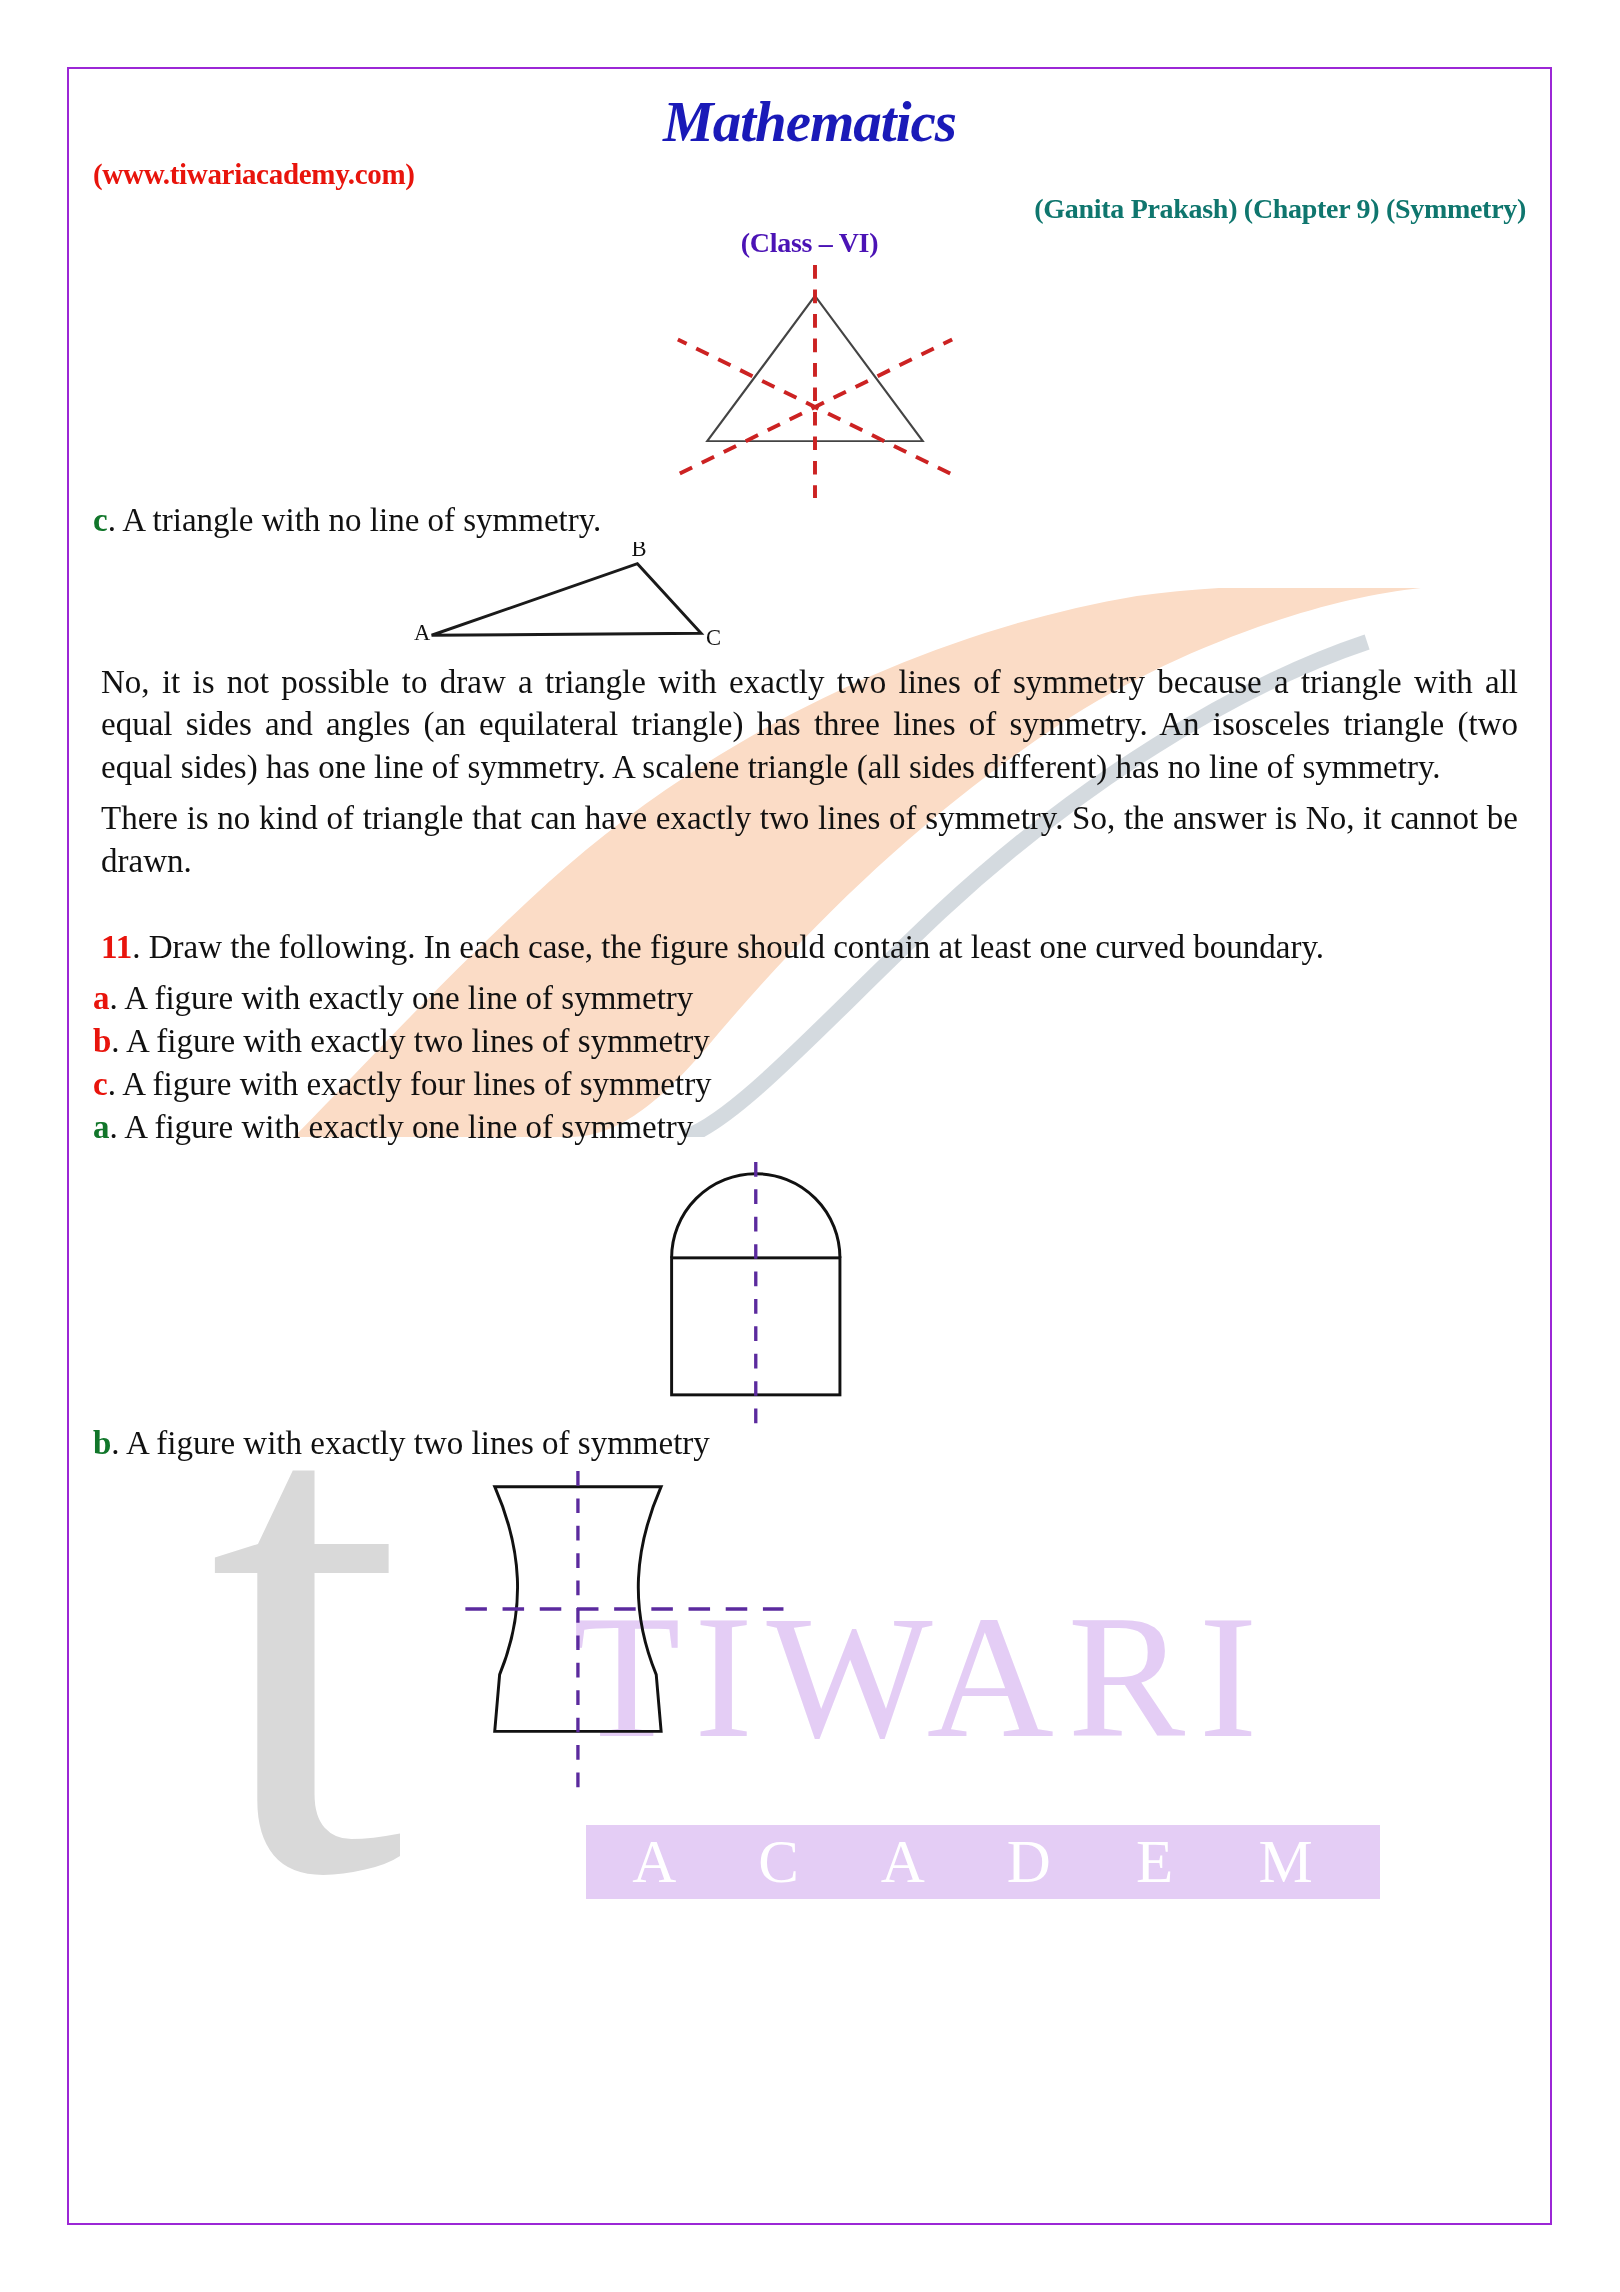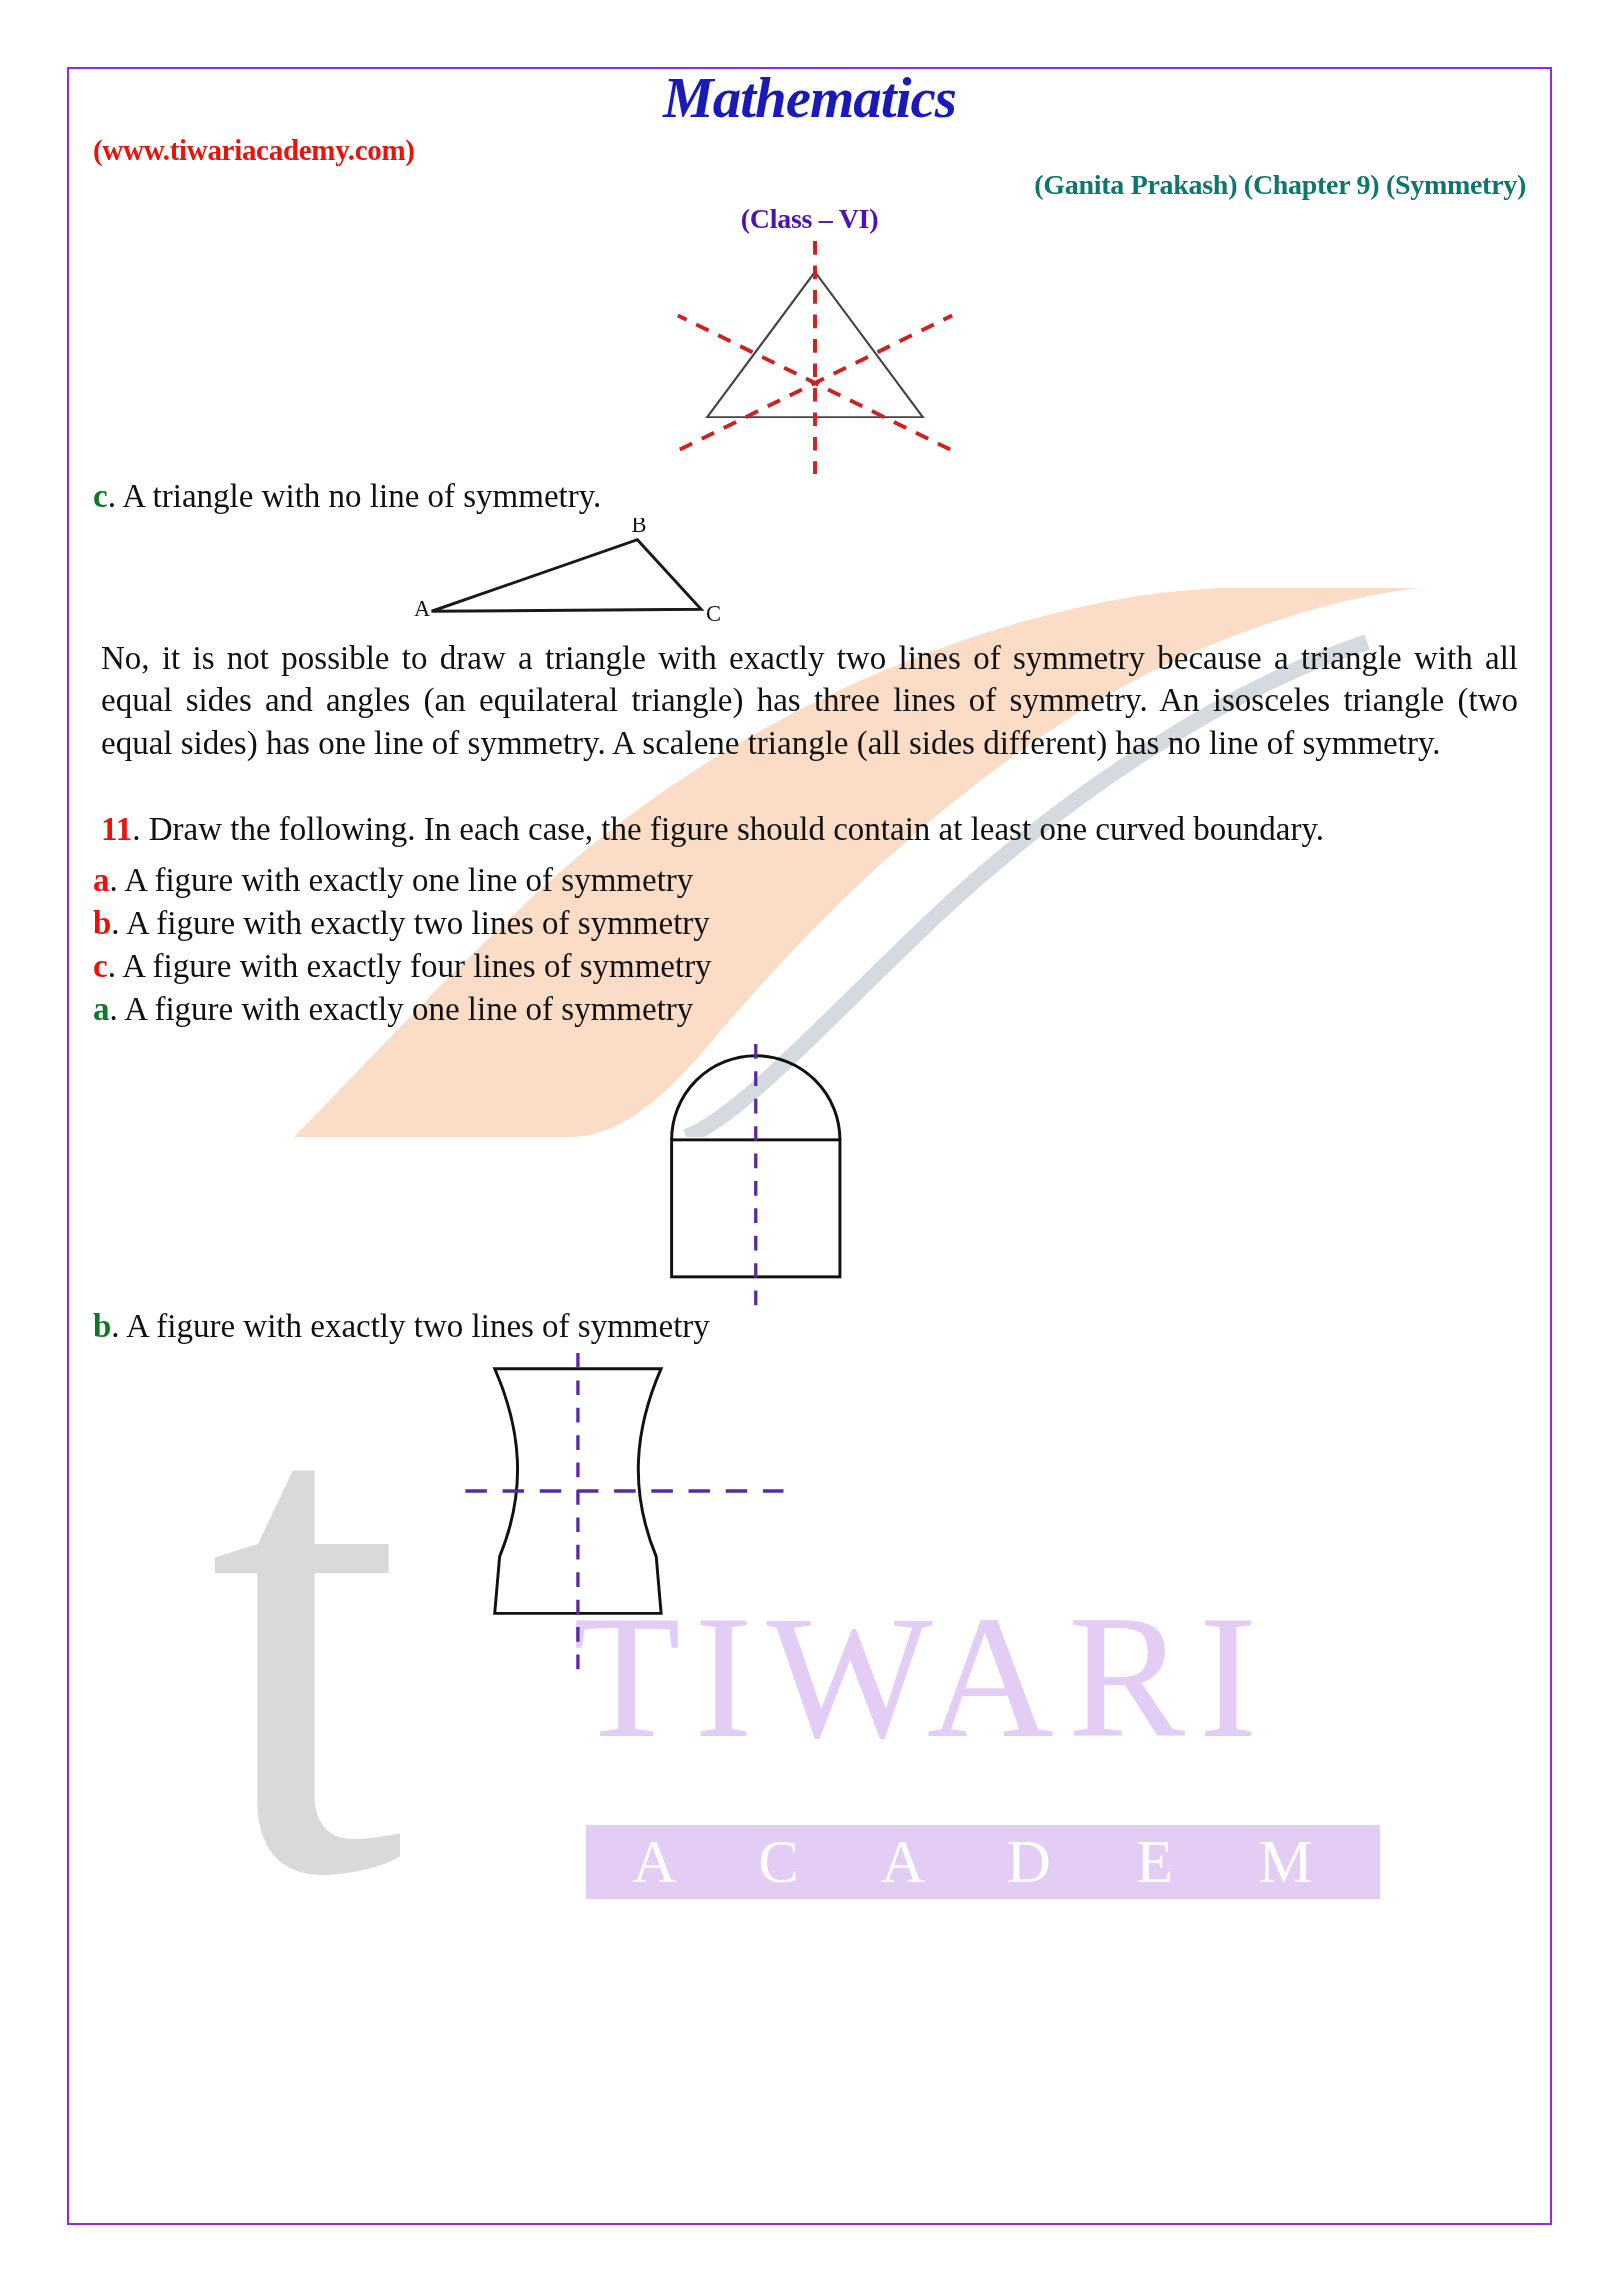--- a/index.html
+++ b/index.html
@@ -85,21 +85,21 @@
     height: 2158px;
     border: 2.9px solid #9c27d6;
     box-sizing: border-box;
     z-index: 1;
     pointer-events: none;
   }
   
   .content {
     position: absolute;
     left: 93px;
-    top: 68px;
+    top: 92px;
     width: 1433px;
     z-index: 2;
   }
   .title {
     text-align: center;
     font-family: "Liberation Serif", serif;
     font-style: italic;
     font-weight: bold;
     font-size: 57px;
     color: #1a1ab8;
@@ -216,20 +216,21 @@
     <div class="fig-wrap" style="height:113px;">
       <svg width="392" height="113" viewBox="0 0 400 115" style="position:absolute; left:319px; top:0px;">
         <polygon points="20,95 230,22 295,93" fill="none" stroke="#1a1a1a" stroke-width="3"></polygon>
         <text x="2" y="100" font-family="Liberation Serif, serif" font-size="23" fill="#111111">A</text>
         <text x="224" y="14" font-family="Liberation Serif, serif" font-size="23" fill="#111111">B</text>
         <text x="300" y="105" font-family="Liberation Serif, serif" font-size="23" fill="#111111">C</text>
       </svg>
     </div>
 
     <p class="para" style="margin-top:5.9px;">No, it is not possible to draw a triangle with exactly two lines of symmetry because a triangle with all equal sides and angles (an equilateral triangle) has three lines of symmetry. An isosceles triangle (two equal sides) has one line of symmetry. A scalene triangle (all sides different) has no line of symmetry.</p>
+    <p class="para" style="margin-top:0;">There is no kind of triangle that can have exactly two lines of symmetry. So, the answer is No, it cannot be drawn.</p>
 
     <p class="para" style="margin-top:43px;"><span class="lbl-red">11</span><span>. Draw the following. In each case, the figure should contain at least one curved boundary.</span></p>
 
     <div class="line"><span class="lbl-red">a</span><span>. A figure with exactly one line of symmetry</span></div>
     <div class="line"><span class="lbl-red">b</span><span>. A figure with exactly two lines of symmetry</span></div>
     <div class="line"><span class="lbl-red">c</span><span>. A figure with exactly four lines of symmetry</span></div>
 
 
     <div class="line"><span class="lbl-green">a</span><span>. A figure with exactly one line of symmetry</span></div>
 

